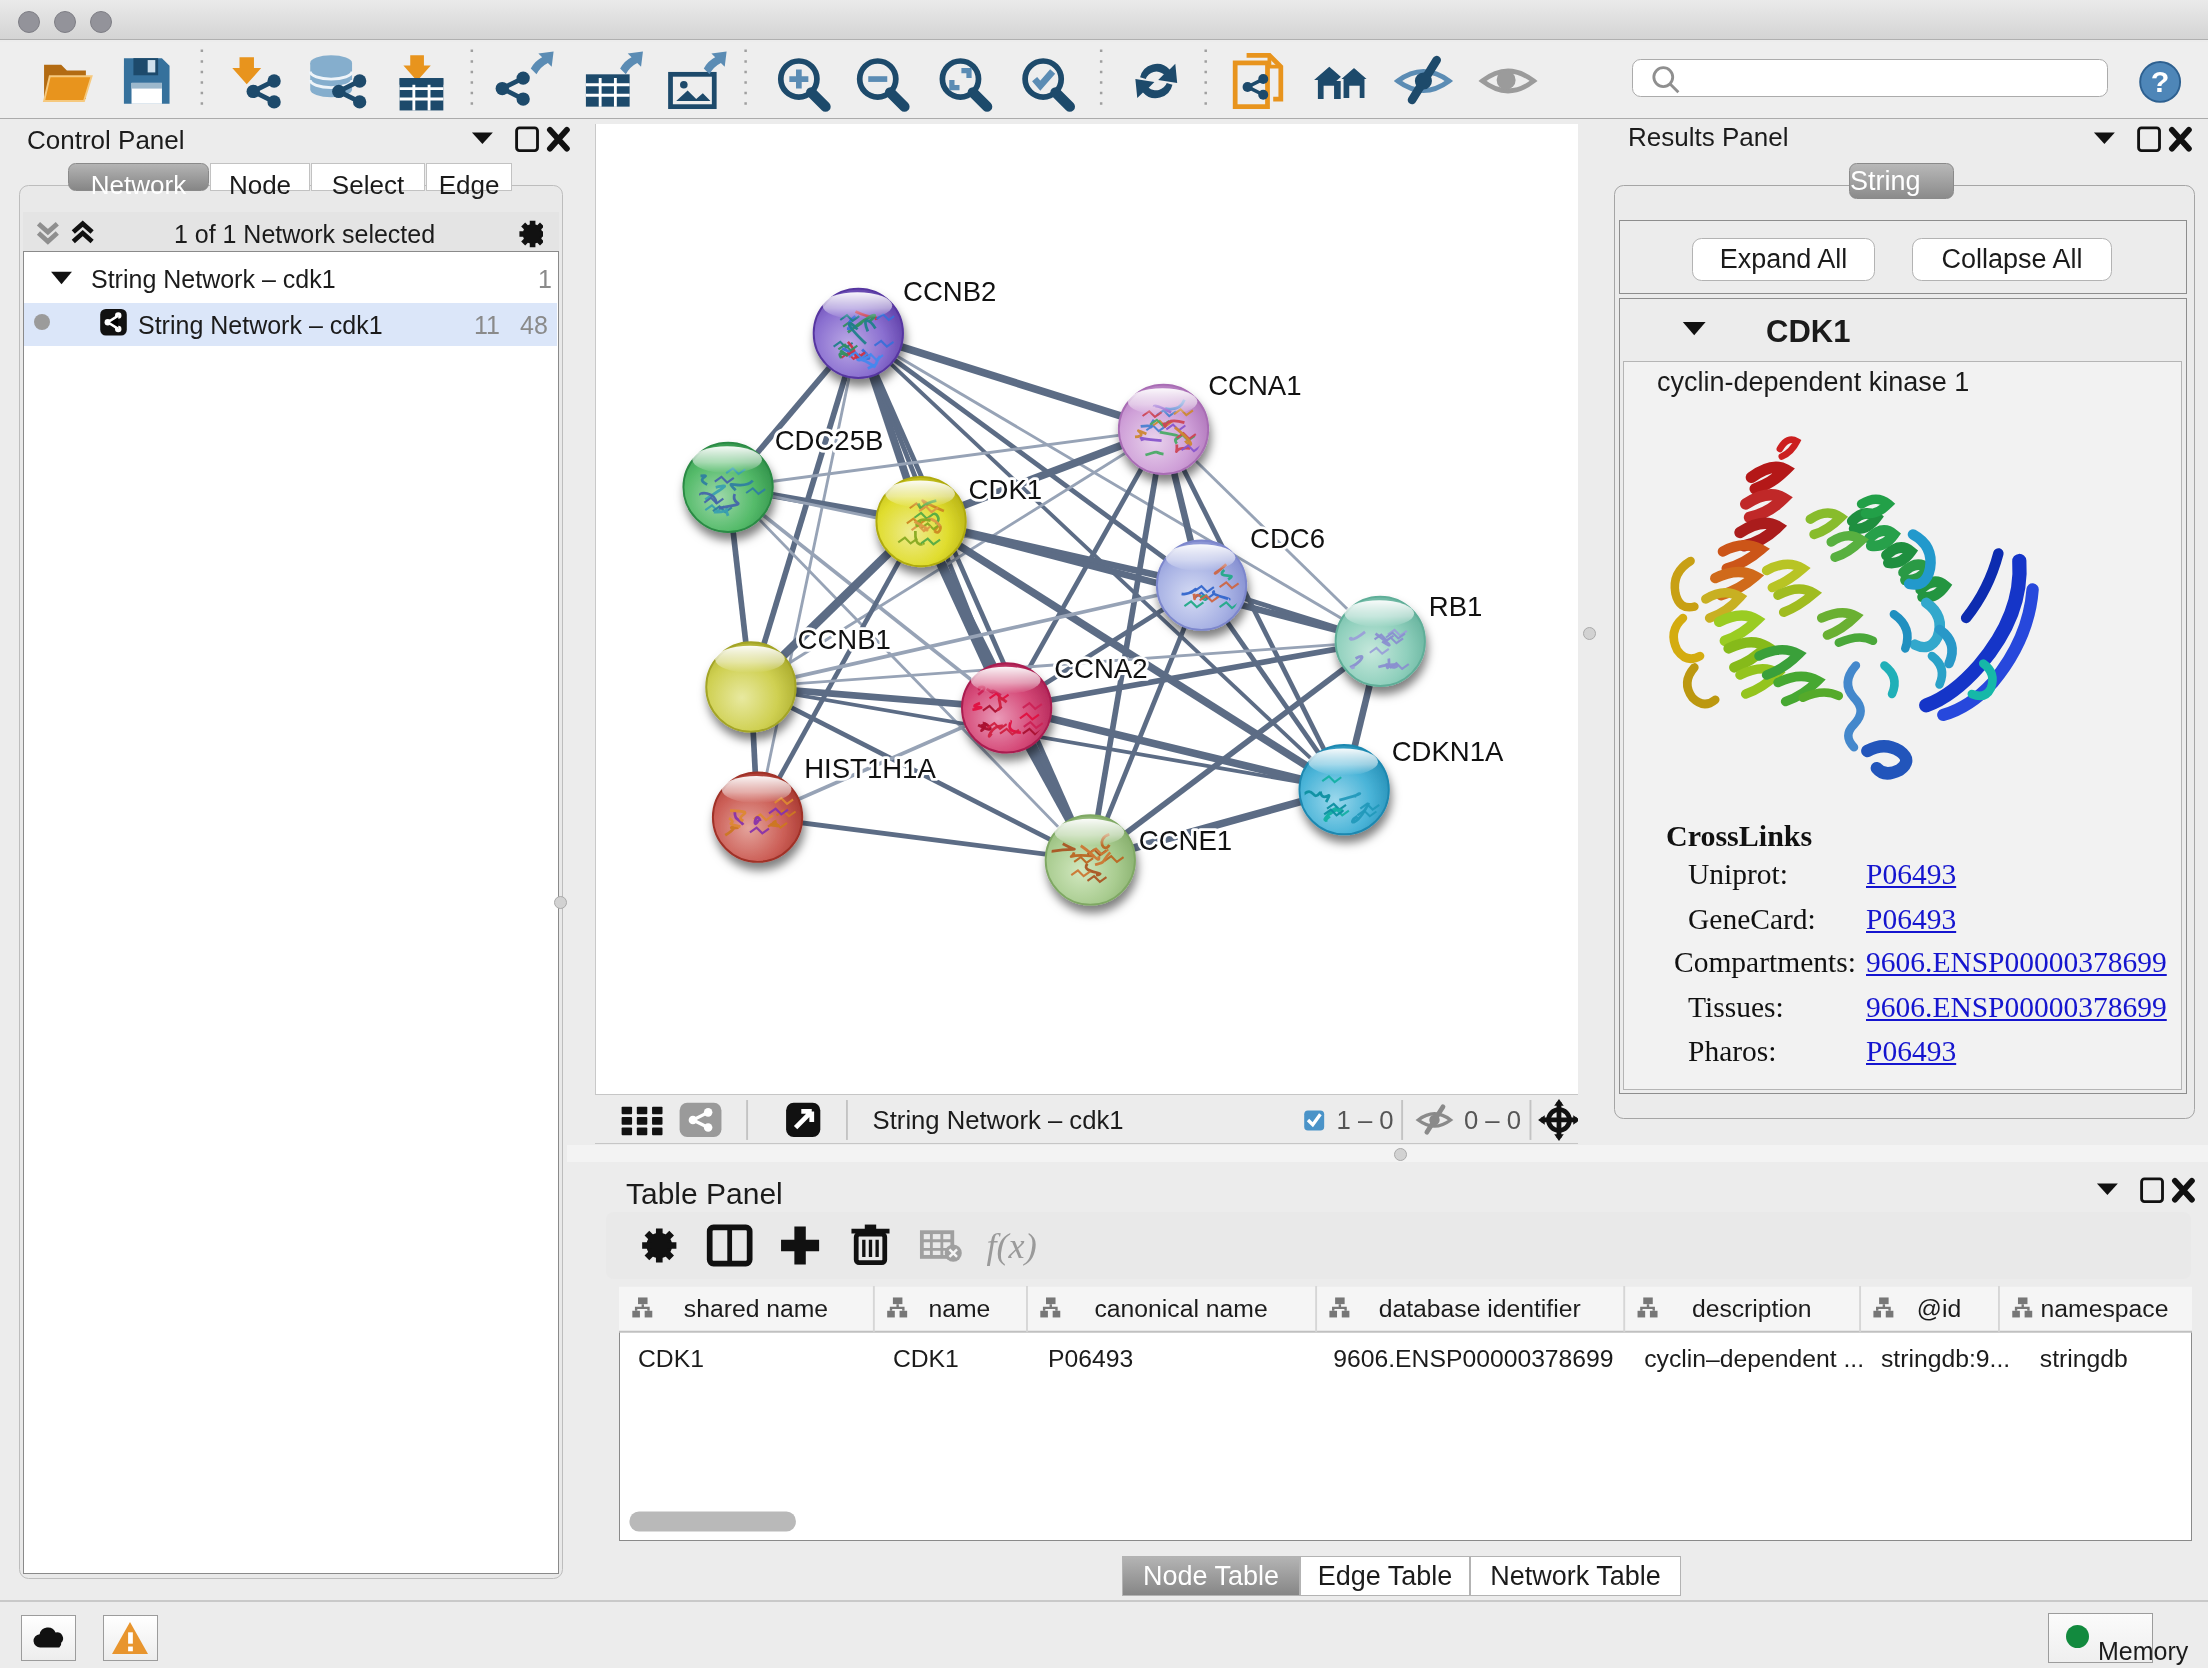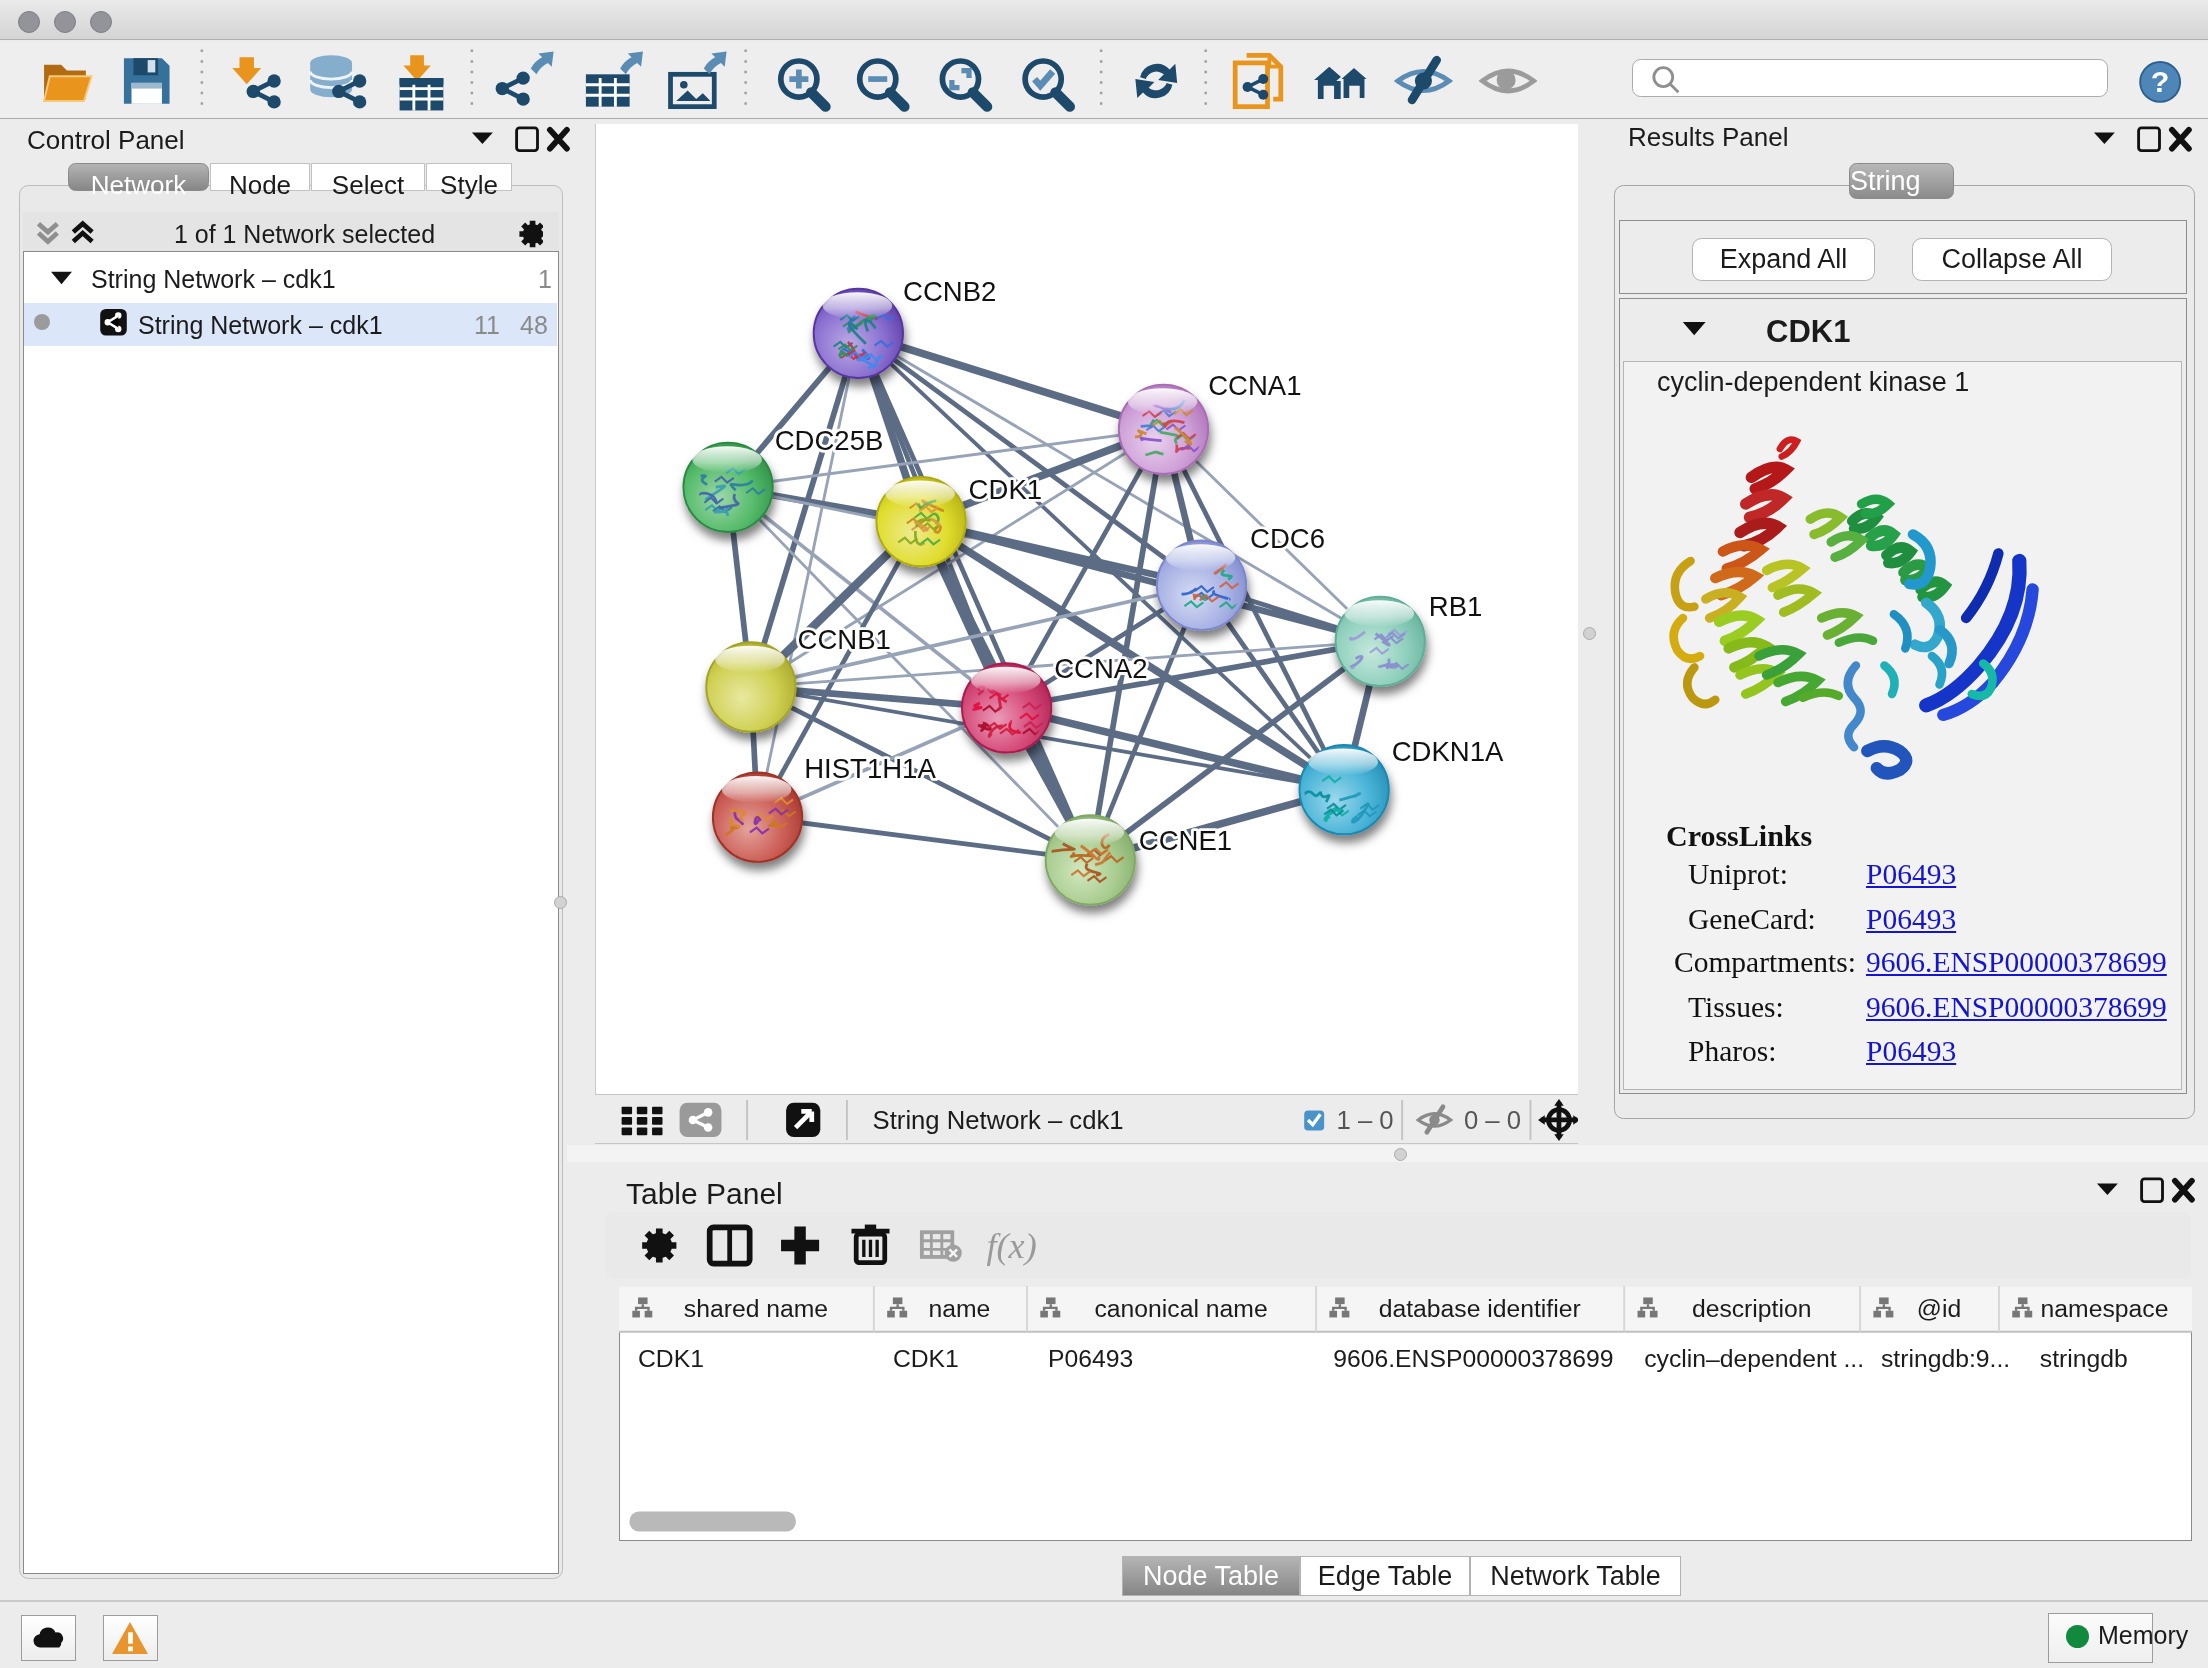--- a/index.html
+++ b/index.html
@@ -203,21 +203,21 @@
 
 <div id="cp-title">Control Panel</div>
 <svg class="abs" style="left:466px;top:125px;" width="105" height="28.5" viewBox="0 0 110 30">
   <path d="M6 8 L28 8 L17 20 Z" fill="#111"></path>
   <rect x="53" y="3" width="22" height="24" fill="none" stroke="#111" stroke-width="3" rx="3"></rect>
   <path d="M88 5 L106 25 M106 5 L88 25" stroke="#111" stroke-width="6" stroke-linecap="round"></path>
 </svg>
 <div class="tab tabsel" style="left:68px; width:141px;">Network</div>
 <div class="tab" style="left:210px; width:100px;">Node</div>
 <div class="tab" style="left:311px; width:114px;">Select</div>
-<div class="tab" style="left:426px; width:86px;">Style</div>
+<div class="tab" style="left:426px; width:86px;">Edge</div>
 <div id="cp-box"></div>
 <div id="cp-graybar"></div>
 <svg class="abs" style="left:28.5px;top:218px;" width="514" height="32" viewBox="0 0 540 34">
   <path d="M7 6 L17 15 L27 6 M7 16 L17 25 L27 16" fill="none" stroke="#8f8f8f" stroke-width="5"></path>
   <path d="M44 15 L54 6 L64 15 M44 25 L54 16 L64 25" fill="none" stroke="#111" stroke-width="5"></path>
   <g transform="translate(518,0)">
     <circle cx="14" cy="17" r="7" fill="none" stroke="#111" stroke-width="7"></circle>
     <g stroke="#111" stroke-width="6">
       <path d="M14 3 L14 31 M0 17 L28 17 M4 7 L24 27 M4 27 L24 7"></path>
     </g>
@@ -847,19 +847,19 @@
   <path d="M12 26 a7 7 0 0 1 -1 -14 a9 9 0 0 1 17 -2 a6.5 6.5 0 0 1 6 11 a5 5 0 0 1 -2 5 Z" fill="#111"></path>
 </svg>
 <div class="sbtn" style="left:103px;"></div>
 <svg class="abs" style="left:110px;top:1620px;" width="40" height="36" viewBox="0 0 42 38">
   <path d="M21 2 L40 36 L2 36 Z" fill="#e8952e"></path>
   <rect x="19" y="13" width="5" height="12" fill="#fff"></rect>
   <rect x="19" y="28" width="5" height="5" fill="#fff"></rect>
 </svg>
 <div id="memorybtn">
     <span style="position:absolute;left:17px;top:11.4px;width:23px;height:23px;border-radius:50%;background:#128a3e;"></span>
-    <span style="position:absolute;left:49px;top:7px;">Memory</span>
+    <span style="position:absolute;left:49px;top:23px;">Memory</span>
   </div>
 
 <div class="dot-handle" style="left:554px;top:896px;"></div>
 <div class="dot-handle" style="left:1583px;top:627px;"></div>
 <div class="dot-handle" style="left:1394px;top:1148px;"></div>
 
 
 </body></html>

